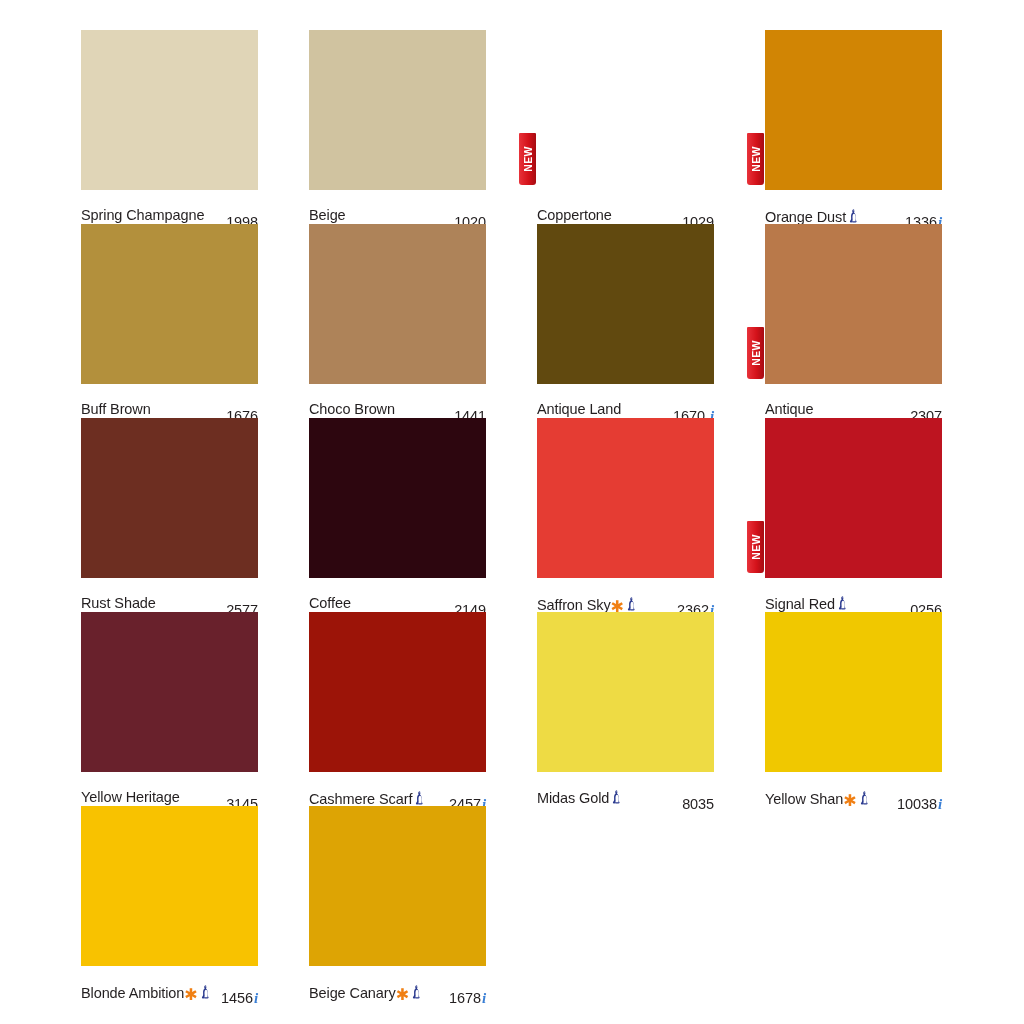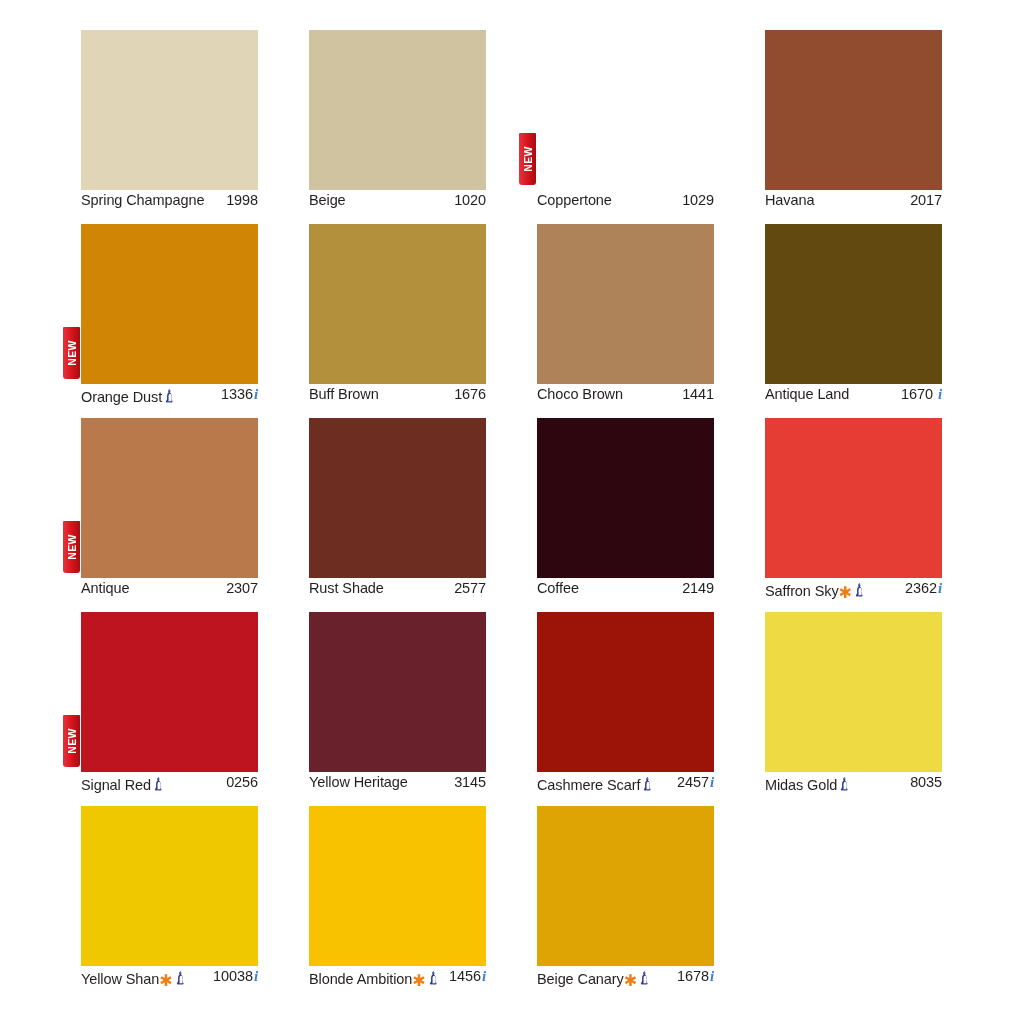--- a/index.html
+++ b/index.html
@@ -26,34 +26,36 @@
     flex-direction: column;
   }
   .swatch-chip {
     width: 177px;
     height: 160px;
     flex: none;
   }
   .swatch-label {
     flex: 1;
     display: flex;
+    align-items: center;
     justify-content: space-between;
     font-size: 14.5px;
     color: #231f20;
-    padding-top: 2px;
+    padding-top: 9px;
     white-space: nowrap;
     letter-spacing: -0.1px;
   }
   .label-left {
     display: flex;
     align-items: baseline;
   }
   .label-right {
     display: flex;
     align-items: baseline;
+    margin-top: 15px;
   }
   .star {
     color: #f07f13;
     font-size: 16px;
     line-height: 1;
     position: relative;
     top: 2px;
     margin-left: 0px;
   }
   .penguin-icon {
@@ -135,31 +137,20 @@
       <div class="swatch-label">
         <div class="label-left">
           <span>Coppertone</span>
         </div>
         <div class="label-right">
           <span class="code">1029</span>
         </div>
       </div>
     </div>
     <div class="swatch-cell">
-      <div class="swatch-chip" style="background: rgb(145, 75, 46);"></div>
-      <div class="swatch-label">
-        <div class="label-left">
-          <span>Havana</span>
-        </div>
-        <div class="label-right">
-          <span class="code">2017</span>
-        </div>
-      </div>
-    </div>
-    <div class="swatch-cell">
       <div class="swatch-chip" style="background: rgb(209, 133, 4);"></div>
       <div class="new-badge">
         <span>NEW</span>
       </div>
       <div class="swatch-label">
         <div class="label-left">
           <span>Orange Dust</span>
           <span class="penguin-icon">
             <svg viewBox="0 0 11 16" width="11" height="16" aria-hidden="true">
               <path fill="#2b3a8f" d="M5.0 0.2c-1.0 0-1.8 0.85-1.8 1.9 0 0.5 0.18 0.95 0.47 1.28-0.9 0.62-1.5 1.75-1.6 3.1-0.08 1.0 0.02 1.9 0.06 2.7 0.05 0.95-0.2 1.65-0.75 2.4-0.35 0.48-0.55 0.9-0.5 1.25 0.05 0.4 0.4 0.62 0.95 0.62h1.0l0.2-1.0 0.35 1.0h3.0c0.7 0 1.1-0.22 1.2-0.6 0.1-0.42-0.1-0.85-0.5-1.35-0.5-0.65-0.7-1.3-0.66-2.20.05-0.95 0.2-2.0 0.1-3.0-0.14-1.3-0.7-2.35-1.55-2.92 0.3-0.33 0.48-0.78 0.48-1.280-1.05-0.8-1.9-1.8-1.9z"></path>

